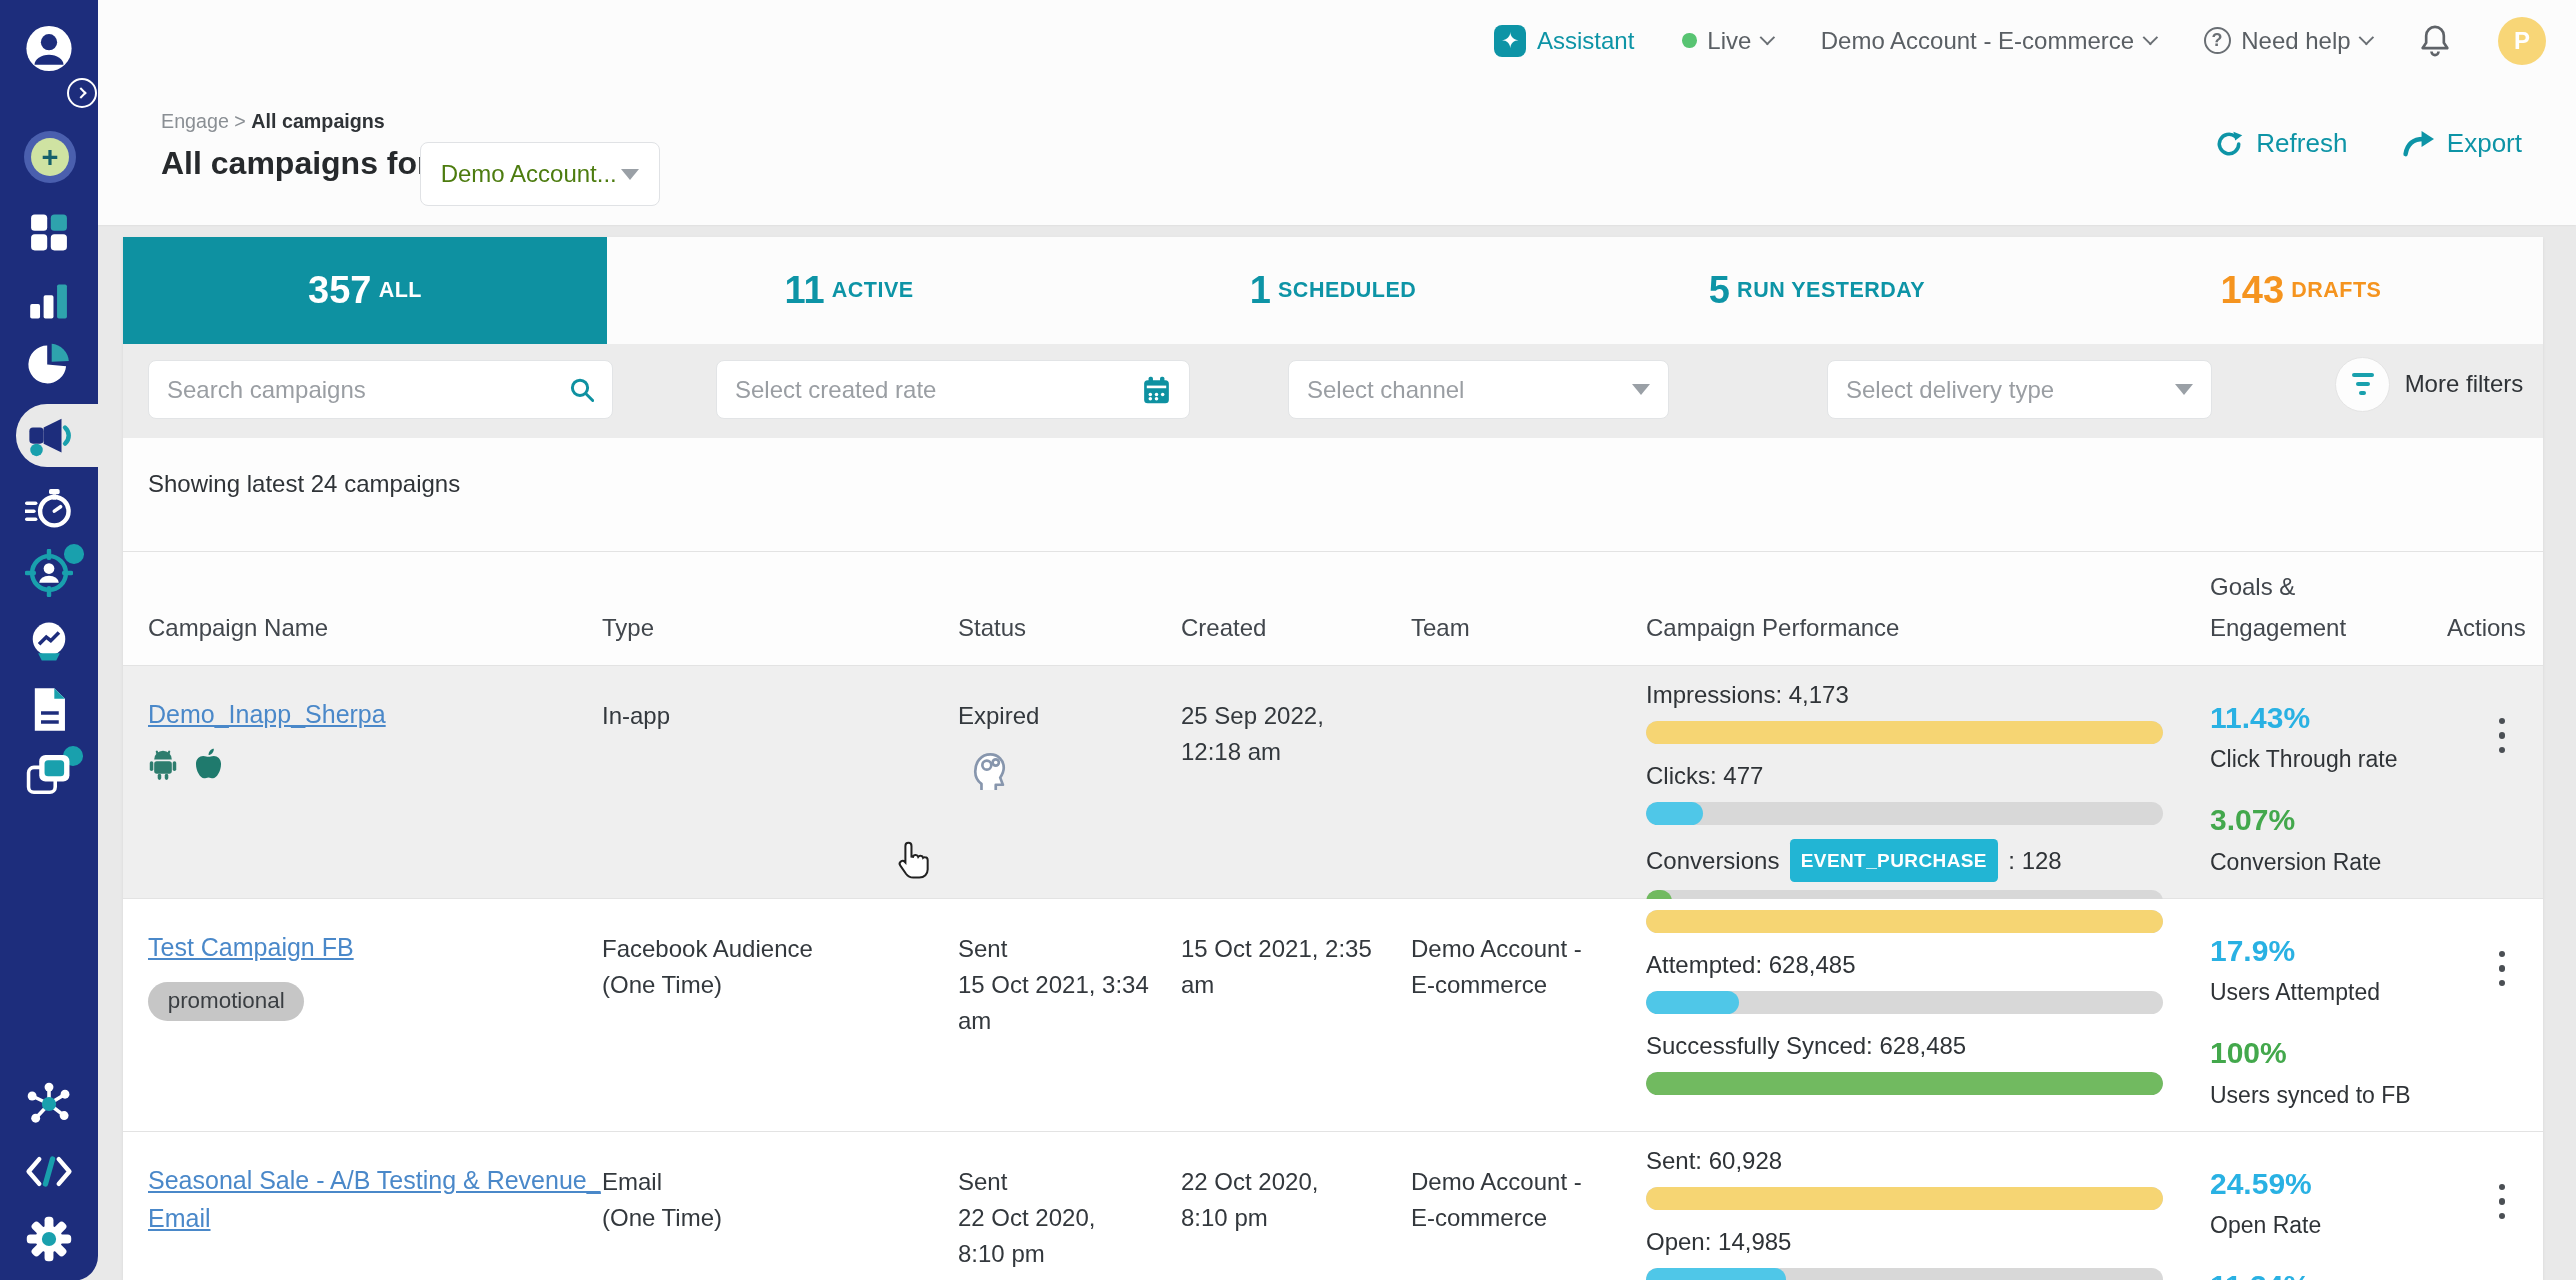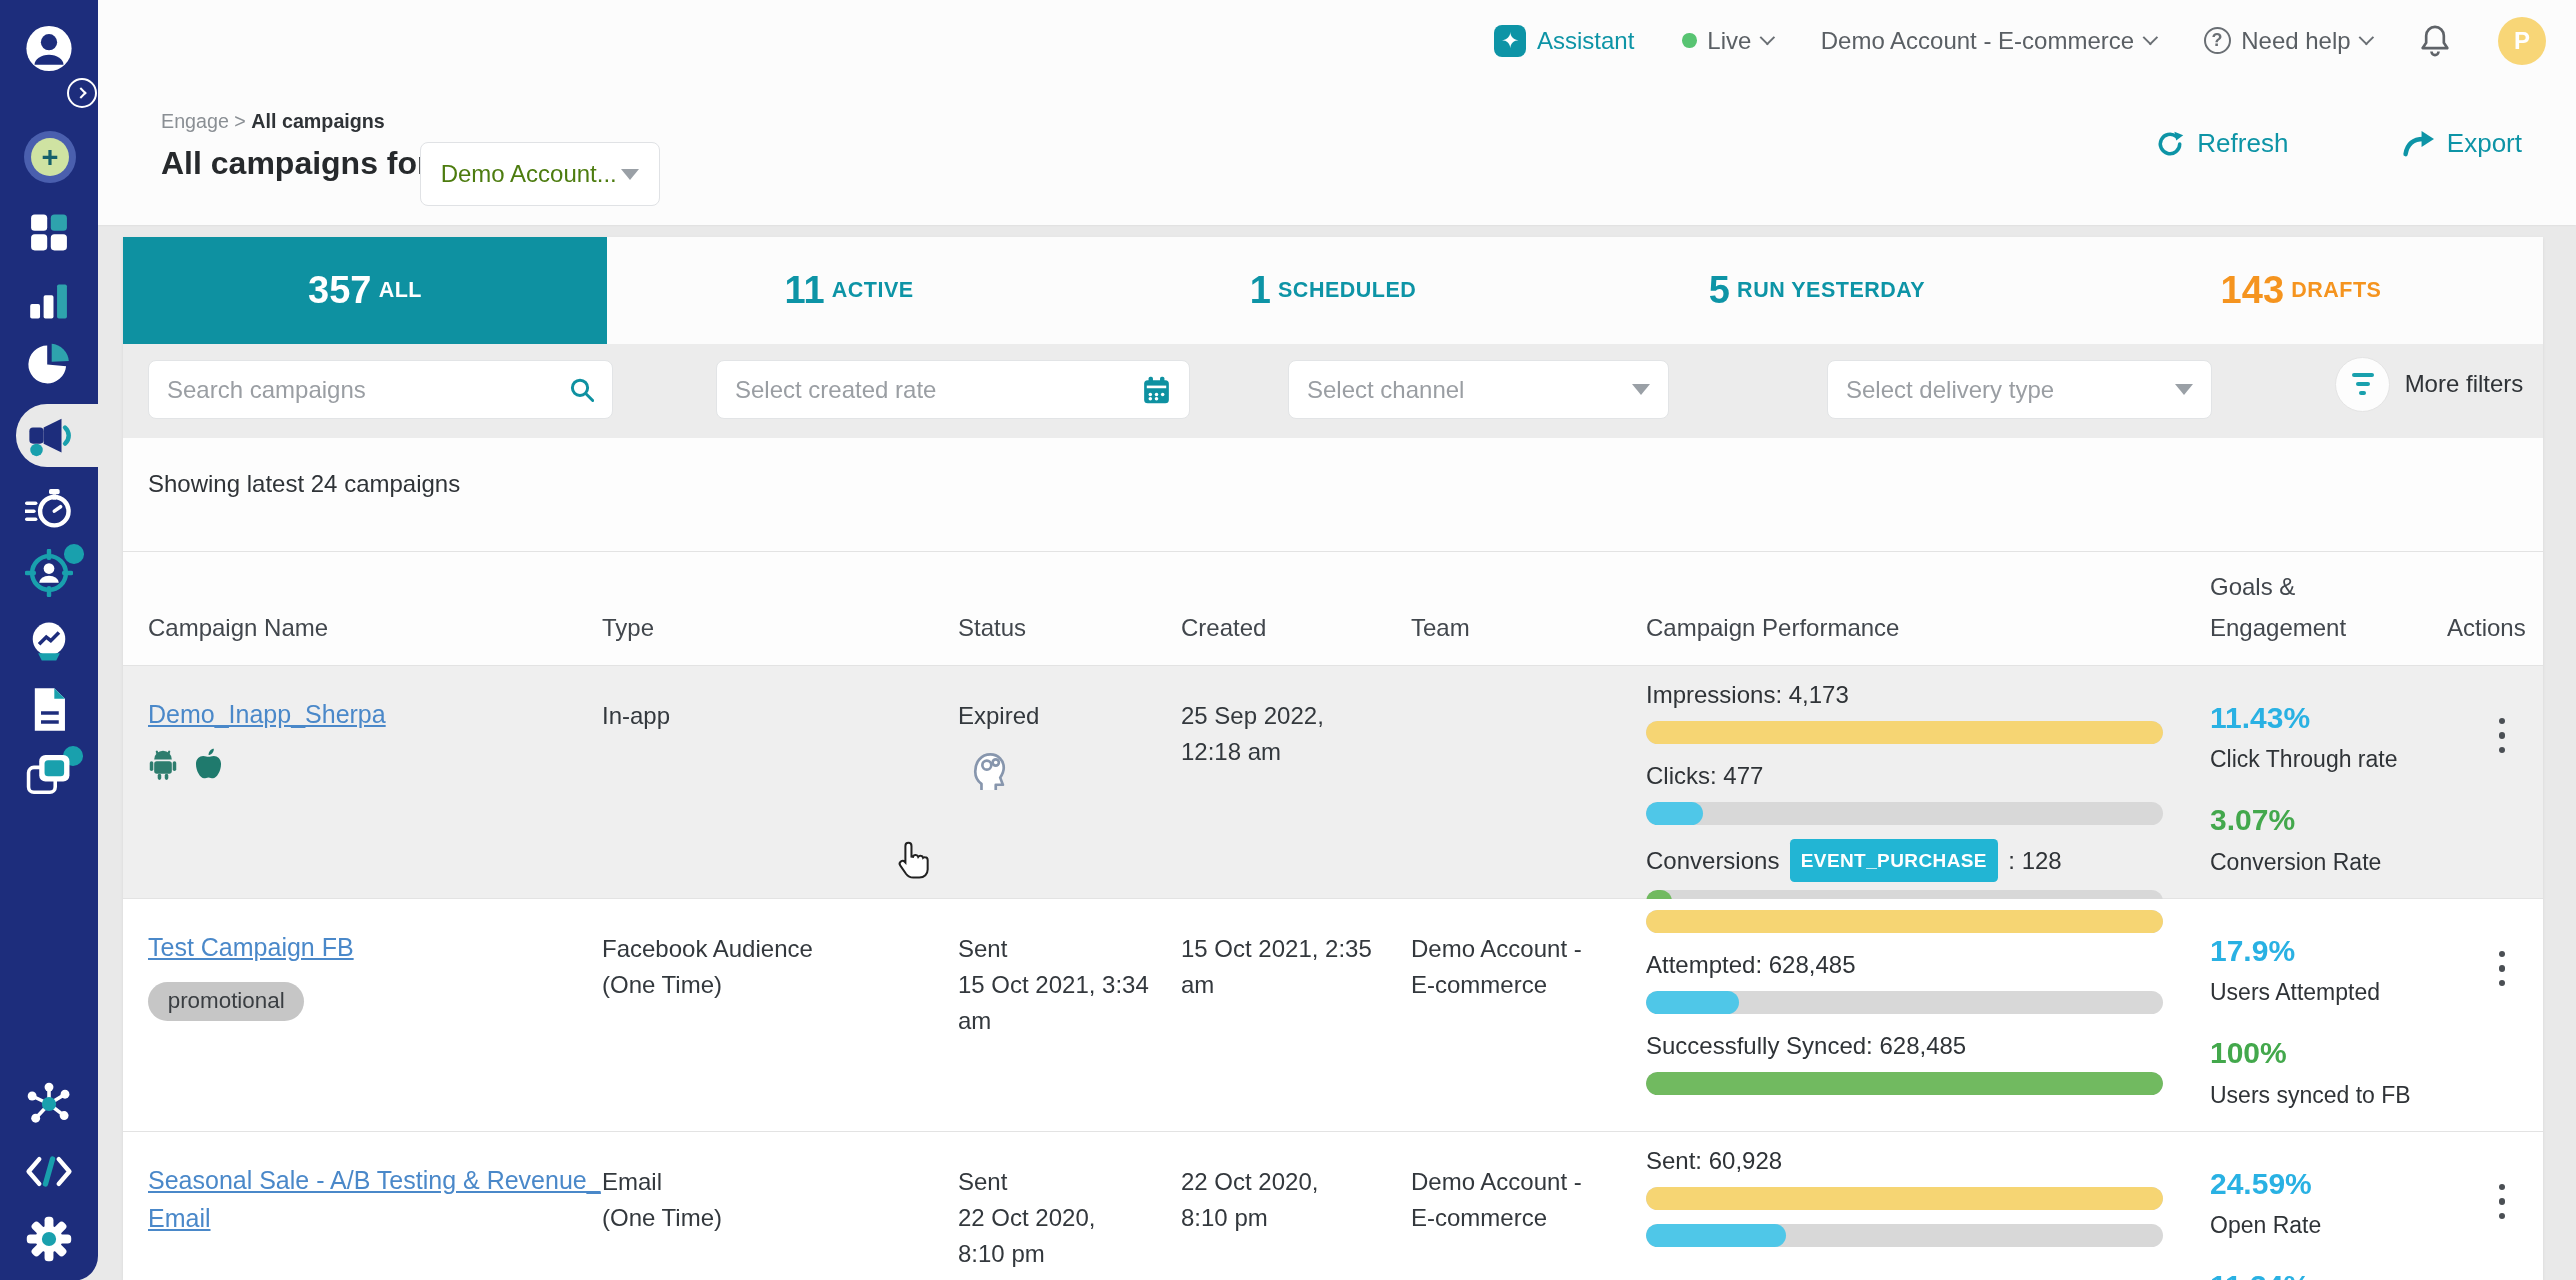--- a/index.html
+++ b/index.html
@@ -49,21 +49,21 @@
 
   .page-header{position:absolute;left:98px;top:81px;width:2478px;height:145px;z-index:3;}
   .breadcrumb{position:absolute;left:63px;top:29px;font-size:19.7px;color:var(--text-gray);}
   .breadcrumb b{color:var(--text-dark);font-weight:700;}
   .page-title{position:absolute;left:63px;top:64px;font-size:32px;font-weight:700;color:#26292c;}
   .acct-select{position:absolute;left:322px;top:61px;width:240px;height:64px;background:#fff;
     border:1.8px solid #e0e2e5;border-radius:8px;display:flex;align-items:center;justify-content:space-between;
     padding:0 19.7px;font-size:24px;color:#4d7c0f;}
   .tri{width:0;height:0;border-left:9.8px solid transparent;border-right:9.8px solid transparent;
     border-top:11.6px solid #9aa0a6;}
-  .hdr-actions{position:absolute;right:54px;top:47px;display:flex;gap:114px;align-items:center;}
+  .hdr-actions{position:absolute;right:54px;top:47px;display:flex;gap:55px;align-items:center;}
   .hdr-btn{display:flex;align-items:center;gap:12.5px;color:var(--teal-text);font-size:26px;font-weight:500;}
 
   
   .card{position:absolute;left:123px;top:237px;width:2420px;height:1044px;background:#fff;overflow:hidden;
     box-shadow:0 0.9px 3.6px rgba(0,0,0,.07);}
   .tabs{display:flex;height:107px;}
   .tab{flex:1;display:flex;flex-direction:row;align-items:center;justify-content:center;gap:7.2px;
     background:var(--surface);cursor:pointer;}
   .tab .cnt{font-size:38px;font-weight:700;color:var(--teal-text);}
   .tab .lbl{font-size:21.5px;font-weight:700;letter-spacing:0.5px;color:var(--teal-text);}
@@ -545,20 +545,23 @@
       <div>Demo Account -</div>
       <div>E-commerce</div>
     </div>
     <div class="cell col-perf">
       <div class="metric-label">
           <span>Sent: 60,928</span>
         </div>
       <div class="bar">
           <div class="fill yellow" style="width: 100%;"></div>
         </div>
+      <div class="metric-label">
+          <span>Open: 14,985</span>
+        </div>
       <div class="bar">
           <div class="fill cyan" style="width: 27%;"></div>
         </div>
     </div>
     <div class="cell col-goals">
       <div class="goal-val cyan">24.59%</div>
       <div class="goal-lbl">Open Rate</div>
       <div class="goal-val cyan">11.34%</div>
     </div>
     <div class="kebab">

